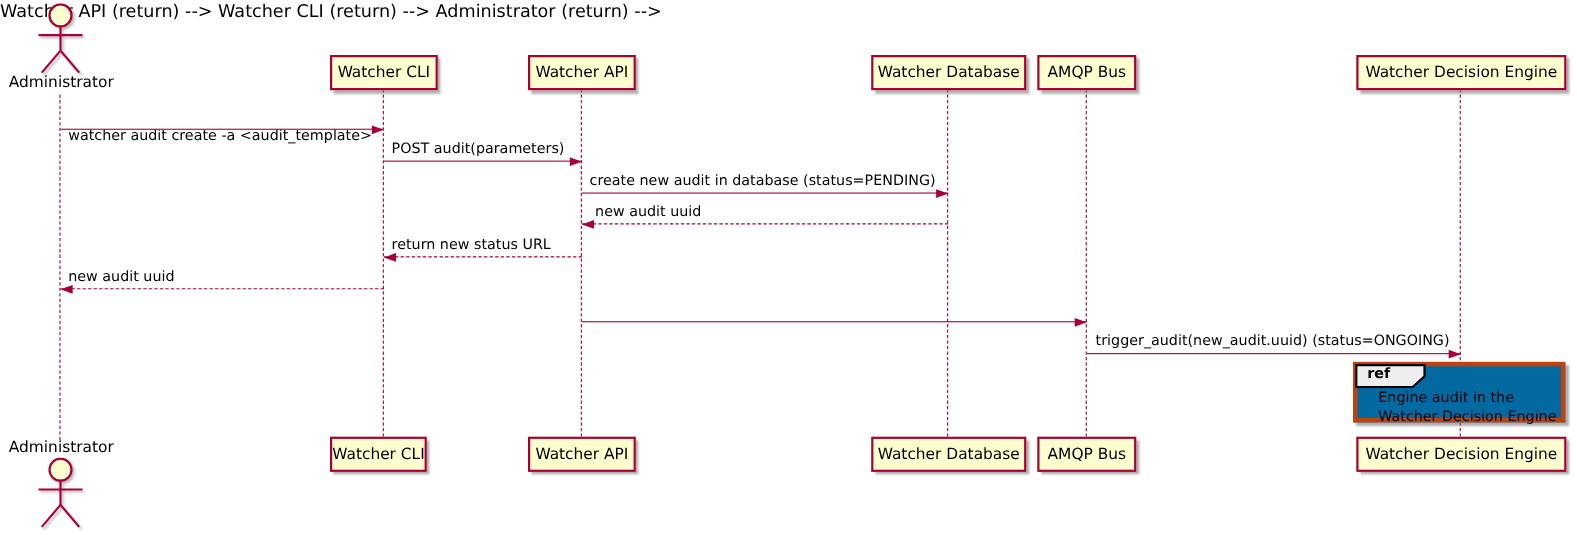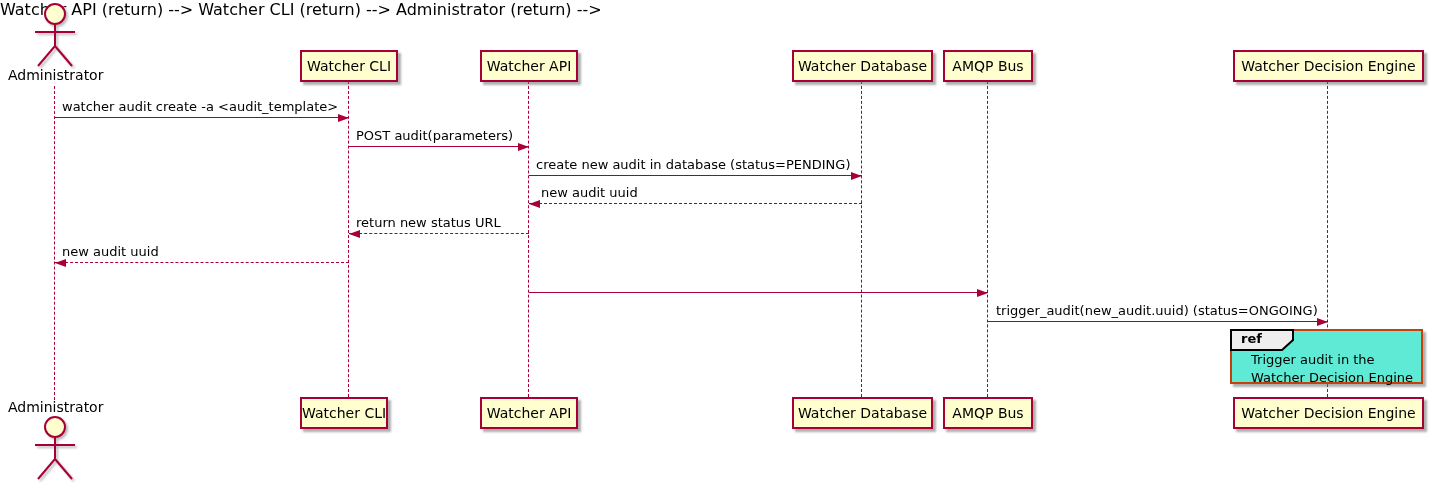--- a/index.html
+++ b/index.html
@@ -17,21 +17,21 @@
   .msg-label{position:absolute;font-size:13px;white-space:nowrap;z-index:2;}
   .msg-line{position:absolute;height:0;border-top:1px solid #A80036;z-index:2;}
   .msg-line.dashed{border-top-style:dashed;}
   .arrow{position:absolute;width:0;height:0;z-index:2;}
   .arrow.right{border-top:4px solid transparent;border-bottom:4px solid transparent;border-left:11px solid #A80036;}
   .arrow.left{border-top:4px solid transparent;border-bottom:4px solid transparent;border-right:11px solid #A80036;}
   .actor{position:absolute;z-index:3;}
   .actor svg{filter:drop-shadow(2px 2px 1px rgba(120,120,120,0.5));}
   .actor-label{position:absolute;font-size:14px;white-space:nowrap;}
   .refbox{
-    position:absolute;box-sizing:border-box;background:#5eead4;border:2px solid #c2410c;
+    position:absolute;box-sizing:border-box;background:#0369a1;border:4px solid #c2410c;
     z-index:4;box-shadow:3px 3px 2px rgba(110,110,110,0.55);
   }
   .ref-tab{position:absolute;top:-2px;left:-2px;}
   .ref-kw{position:absolute;top:0;left:9px;font-size:13px;font-weight:bold;z-index:5;}
   .ref-content{position:absolute;left:19px;top:20px;font-size:13px;line-height:18px;}
 </style>
 </head>
 <body>
 
 <div class="diagram">
@@ -76,21 +76,21 @@
   <div class="pbox" style="left:1233px;top:50px;width:191px;">Watcher Decision Engine</div>
 
   
   <div class="pbox" style="left:300px;top:397px;">Watcher CLI</div>
   <div class="pbox" style="left:480px;top:397px;width:98px;">Watcher API</div>
   <div class="pbox" style="left:792px;top:397px;width:141px;">Watcher Database</div>
   <div class="pbox" style="left:943px;top:397px;width:90px;">AMQP Bus</div>
   <div class="pbox" style="left:1233px;top:397px;width:191px;">Watcher Decision Engine</div>
 
   
-  <div class="msg-label" style="left:62px;top:99px;">watcher audit create -a &lt;audit_template&gt;</div>
+  <div class="msg-label" style="left:62px;top:116px;">watcher audit create -a &lt;audit_template&gt;</div>
   <div class="msg-line" style="left:55px;top:117px;width:294px;"></div>
   <div class="arrow right" style="left:338px;top:114px;"></div>
 
   
   <div class="msg-label" style="left:356px;top:128px;">POST audit(parameters)</div>
   <div class="msg-line" style="left:349px;top:146px;width:180px;"></div>
   <div class="arrow right" style="left:518px;top:143px;"></div>
 
   
   <div class="msg-label" style="left:536px;top:157px;">create new audit in database (status=PENDING)</div>
@@ -121,18 +121,18 @@
   <div class="msg-line" style="left:988px;top:321px;width:340px;"></div>
   <div class="arrow right" style="left:1317px;top:318px;"></div>
 
   
   <div class="refbox" style="left:1230px;top:329px;width:193px;height:55px;">
     <svg class="ref-tab" width="70" height="22" viewBox="0 0 70 22">
       <path d="M1,1 H63 V11 L52,21 H1 Z" fill="#EEEEEE" stroke="#000000" stroke-width="2"></path>
     </svg>
     <div class="ref-kw">ref</div>
     <div class="ref-content">
-      <div>Trigger audit in the</div>
+      <div>Engine audit in the</div>
       <div>Watcher Decision Engine</div>
     </div>
   </div>
 
 </div>
 
 </body></html>

